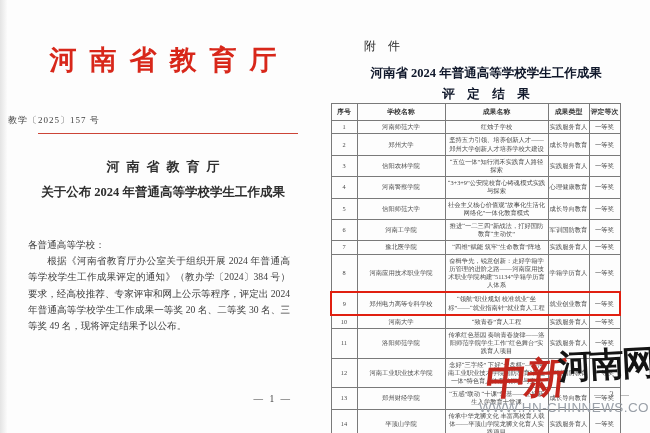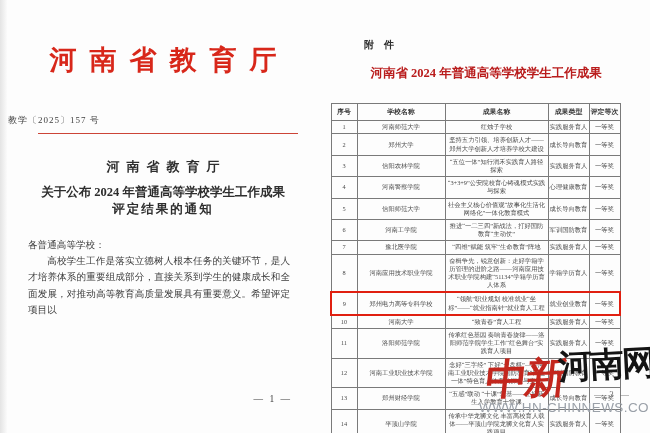--- a/index.html
+++ b/index.html
@@ -25,24 +25,24 @@
   .doc-title .t2{font-size:12.5px;margin-bottom:0;}
   .doc-title .t3{font-size:12.5px;letter-spacing:2px;}
   .body-text{position:absolute;top:237px;left:20px;right:28px;
     font-size:9.6px;line-height:16.2px;color:var(--ink,#3c3c3c);text-align:justify;}
   .body-text p{margin:0;text-indent:2em;}
   .body-text p.salutation{text-indent:0;}
   .left-pagenum{position:absolute;top:394px;right:26px;font-size:9.5px;
     color:#3c3c3c;letter-spacing:2px;}
   
   .right-page{position:absolute;left:322px;top:0;width:328px;height:433px;}
-  .attachment{position:absolute;top:38px;left:42px;font-size:10px;font-weight:bold;
+  .attachment{position:absolute;top:38px;left:42px;font-size:12px;font-weight:normal;
     color:#2e2e2e;}
   .table-title{position:absolute;top:65px;left:0;width:100%;text-align:center;
-    font-weight:bold;color:#b91c1c;}
+    font-weight:bold;color:#0f172a;}
   .table-title .tt1{font-size:12.5px;margin-bottom:4px;}
   .table-title .tt2{font-size:12.5px;}
   table.results{position:absolute;top:103px;left:8px;width:290px;
     border-collapse:collapse;table-layout:fixed;}
   .results th,.results td{
     border:0.8px solid #7a7a7a;
     font-size:6.3px;line-height:8.2px;color:#4a4a4a;
     text-align:center;vertical-align:middle;padding:2px 1px;
     overflow:hidden;word-break:break-all;}
   .results th{font-weight:bold;font-size:6.9px;color:#3a3a3a;padding:4px 1px;}
@@ -72,33 +72,33 @@
 
 <div class="edge-shade"></div>
 
 <div class="left-page">
   <div class="masthead">河南省教育厅</div>
   <div class="doc-number">教学〔2025〕157 号</div>
   <div class="red-rule"></div>
   <div class="doc-title">
     <div class="t1">河南省教育厅</div>
     <div class="t2">关于公布 2024 年普通高等学校学生工作成果</div>
-    <div class="t3">评定结果的通知</div>
   </div>
   <div class="body-text">
     <p class="salutation">各普通高等学校：</p>
-    <p>高校学生工作是落实立德树人根本任务的关键环节，是人才培养体系的重要组成部分，直接关系到学生的健康成长和全面发展，对推动高等教育高质量发展具有重要意义。希望评定项目以</p>
+    <p>根据《河南省教育厅办公室关于组织开展 2024 年普通高等学校学生工作成果评定的通知》（教办学〔2024〕384 号）要求，经高校推荐、专家评审和网上公示等程序，评定出 2024 年普通高等学校学生工作成果一等奖 20 名、二等奖 30 名、三等奖 49 名，现将评定结果予以公布。</p>
   </div>
   <div class="left-pagenum">— 1 —</div>
 </div>
 
 <div class="right-page">
   <div class="attachment">附　件</div>
   <div class="table-title">
     <div class="tt1">河南省 2024 年普通高等学校学生工作成果</div>
+    <div class="tt2">评　定　结　果</div>
   </div>
   <table class="results">
     <colgroup>
       <col class="col-no">
         <col class="col-school">
         <col class="col-ach">
       <col class="col-type">
         <col class="col-grade">
     </colgroup>
     <thead>

